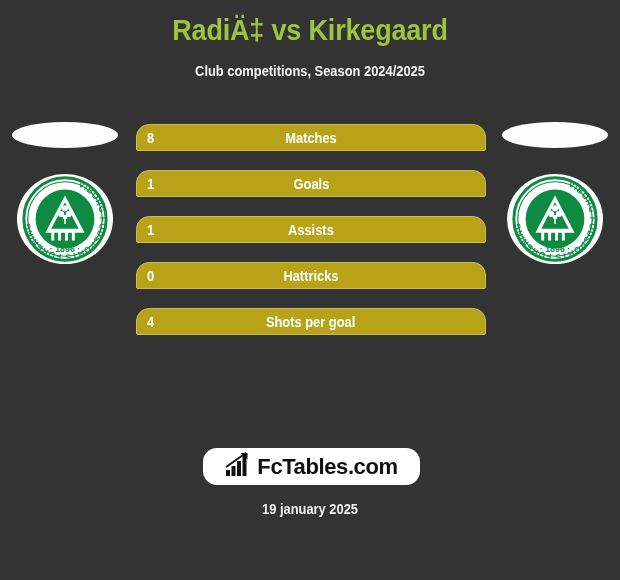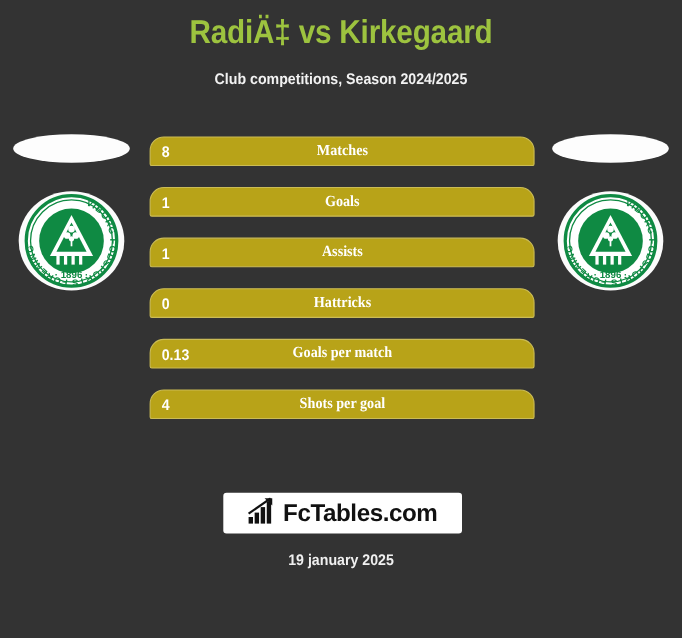--- a/index.html
+++ b/index.html
@@ -117,36 +117,35 @@
     left: 0;
     top: 0;
     width: 100%;
     height: 27px;
     line-height: 26px;
     text-align: center;
     color: #ffffff;
     font-size: 14px;
     font-weight: bold;
     white-space: nowrap;
-    font-family: Liberation Serif, serif;
   }
   .bar-label > span {
     display: inline-block;
     transform: scaleX(0.92);
   }
 
   
   .logo {
     position: absolute;
     left: 203px;
     top: 448px;
     width: 217px;
     height: 37px;
     background: #ffffff;
-    border-radius: 3px;
+    border-radius: 14px;
     display: flex;
     align-items: center;
     justify-content: center;
     gap: 4px;
   }
   .logo-icon { display: block; }
   .logo-text {
     color: #111111;
     font-size: 22px;
     font-weight: bold;
@@ -257,24 +256,20 @@
     <div class="bar-row">
       <div class="bar-value">1</div>
       <div class="bar-label"><span>Assists</span></div>
     </div>
 
     <div class="bar-row">
       <div class="bar-value">0</div>
       <div class="bar-label"><span>Hattricks</span></div>
     </div>
 
-    <div class="bar-row">
-      <div class="bar-value">0.13</div>
-      <div class="bar-label"><span>Goals per match</span></div>
-    </div>
 
     <div class="bar-row">
       <div class="bar-value">4</div>
       <div class="bar-label"><span>Shots per goal</span></div>
     </div>
 
 
   </div>
 
   <div class="logo">

